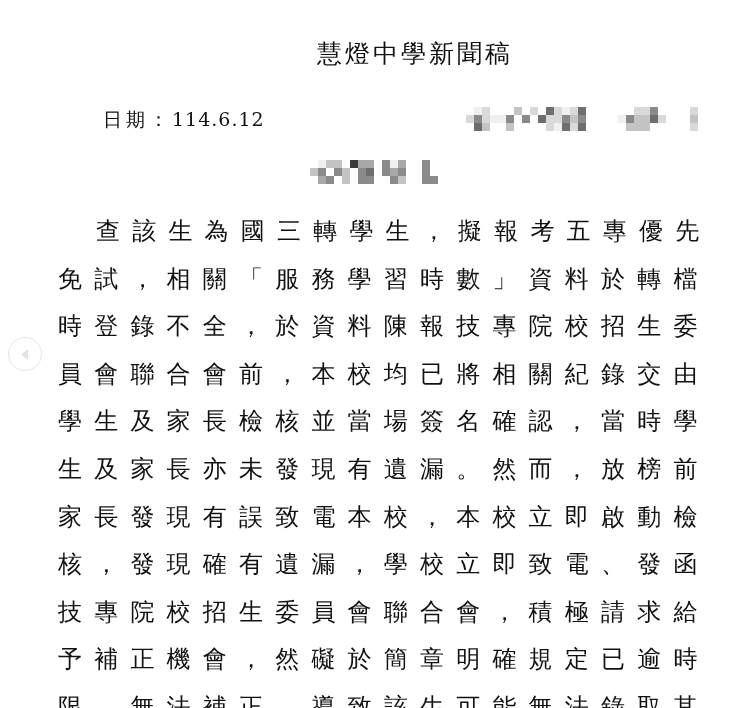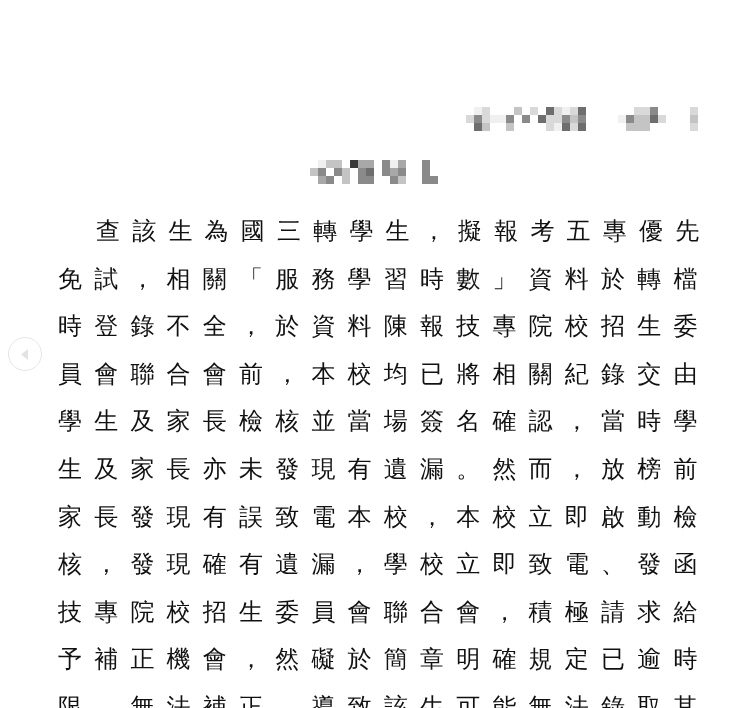--- a/index.html
+++ b/index.html
@@ -81,21 +81,25 @@
     .nav-prev svg {
       position: absolute;
       left: 0; top: 0;
     }
   </style>
 </head>
 <body>
 
 <div class="page">
 
-
+  <div class="title">慧燈中學新聞稿</div>
+
+  <div class="date-line">
+    <span class="label">日期：</span><span>114.6.12</span>
+  </div>
 
   <div class="redact" id="redact-top" style="left:466px; top:107px; grid-template-columns: repeat(30, 8px);">
       <span style="background: rgb(255, 255, 255);"></span>
       <span style="background: rgb(240, 240, 240);"></span>
       <span style="background: rgb(217, 217, 217);"></span>
       <span style="background: rgb(255, 255, 255);"></span>
       <span style="background: rgb(255, 255, 255);"></span>
       <span style="background: rgb(255, 255, 255);"></span>
       <span style="background: rgb(196, 196, 196);"></span>
       <span style="background: rgb(255, 255, 255);"></span>

